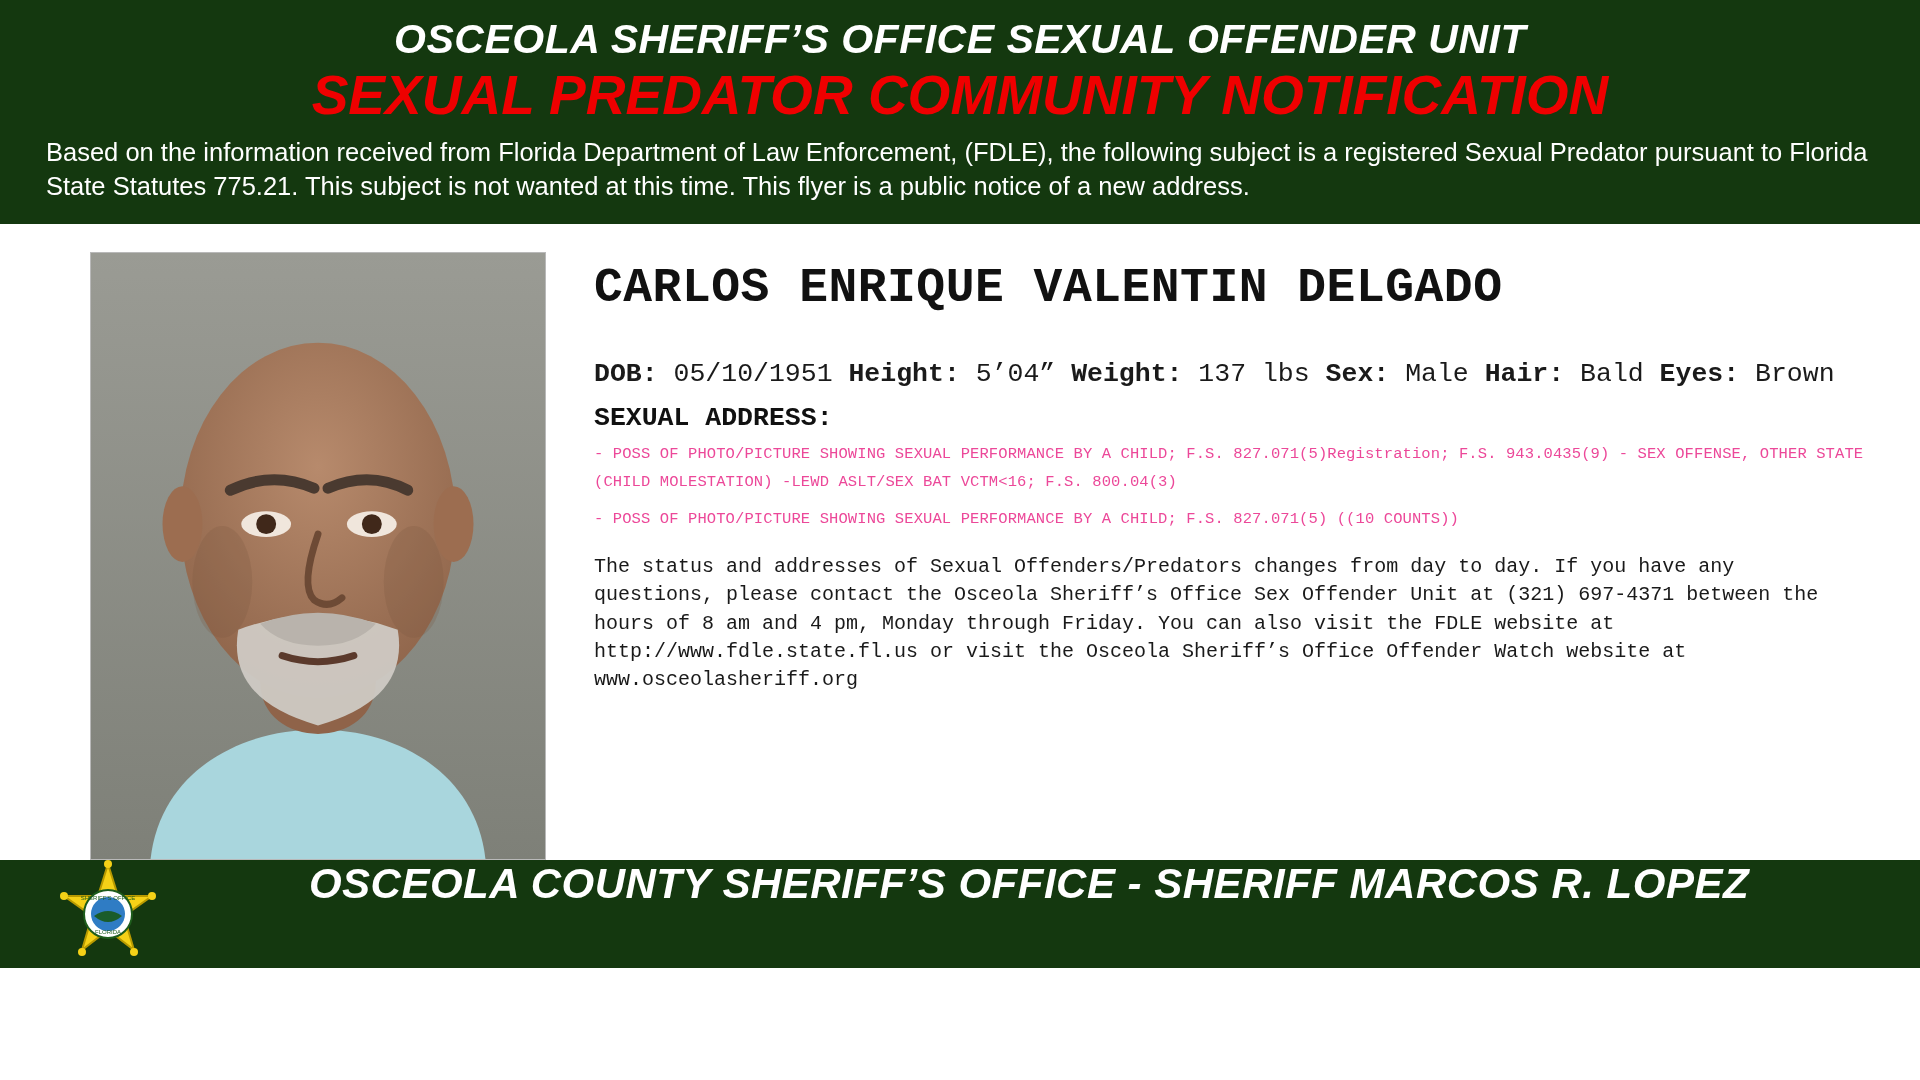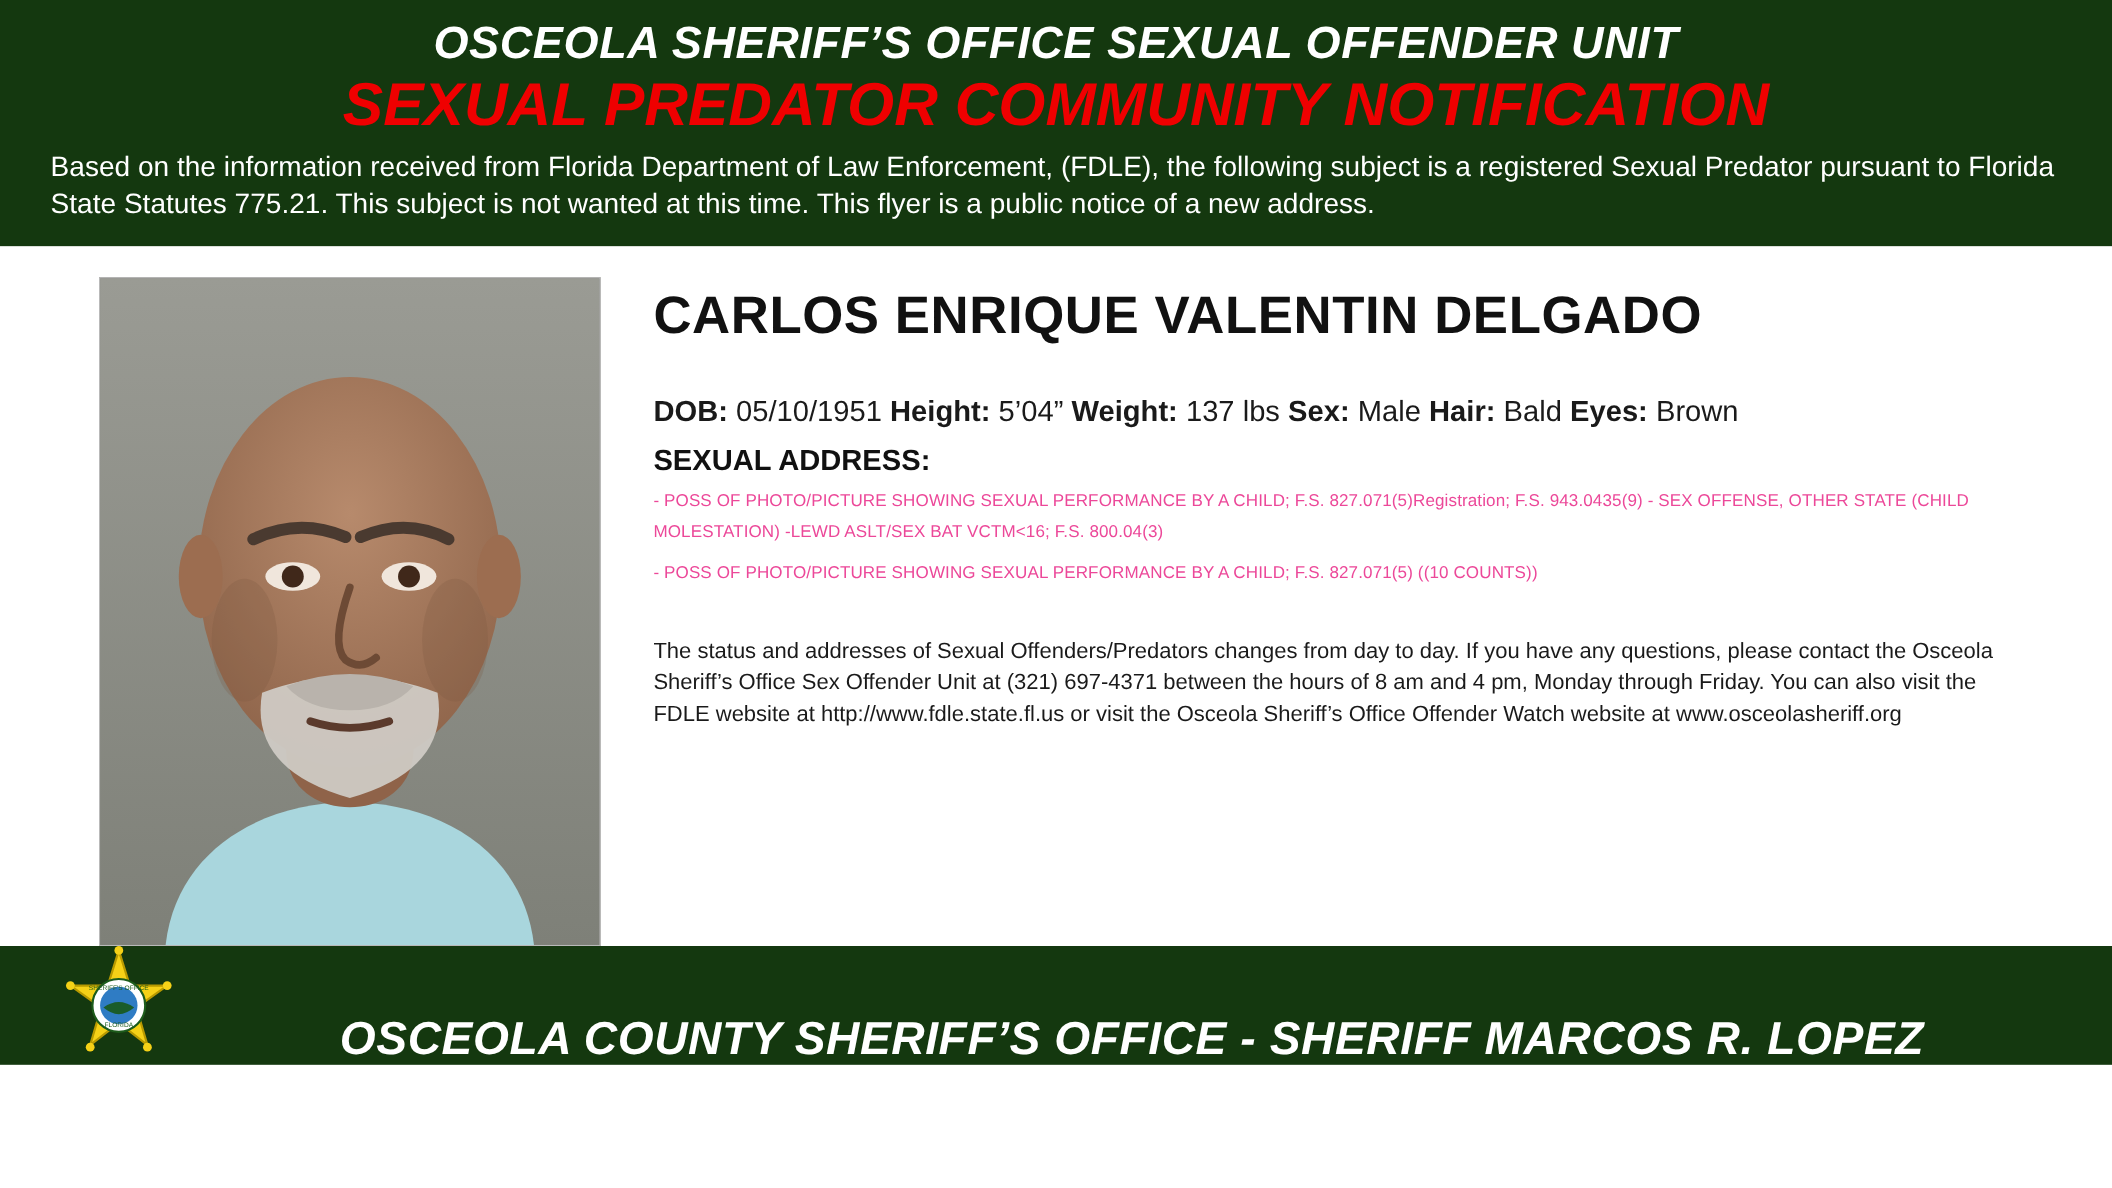--- a/index.html
+++ b/index.html
@@ -74,20 +74,21 @@
     background: #8a8b86;
     overflow: hidden;
     position: relative;
   }
   .photo-frame svg { display: block; width: 100%; height: 100%; }
 
   .info-col {
     flex: 1;
     padding-top: 20px;
     padding-right: 10px;
+    font-family: Liberation Mono, monospace;
   }
   .subject-name {
     font-size: 48px;
     font-weight: bold;
     color: #111111;
     letter-spacing: 0.5px;
     line-height: 1.1;
     margin: 0 0 42px 0;
     white-space: nowrap;
   }
@@ -114,30 +115,30 @@
     font-size: 15.5px;
     color: #ec4899;
     line-height: 1.75;
     margin-bottom: 10px;
     letter-spacing: 0.1px;
   }
   .disclaimer {
     font-size: 20px;
     color: #1a1a1a;
     line-height: 1.42;
-    margin-top: 44px;
+    margin-top: 20px;
     max-width: 1240px;
   }
 
   
   .footer {
     background: #14380f;
     height: 128px;
     display: flex;
-    align-items: flex-end;
+    align-items: flex-start;
     padding-left: 54px;
     position: relative;
   }
   .footer-star { width: 108px; height: 108px; flex: 0 0 108px; }
   .footer-text {
     flex: 1;
     text-align: center;
     font-size: 42px;
     font-weight: bold;
     font-style: italic;

